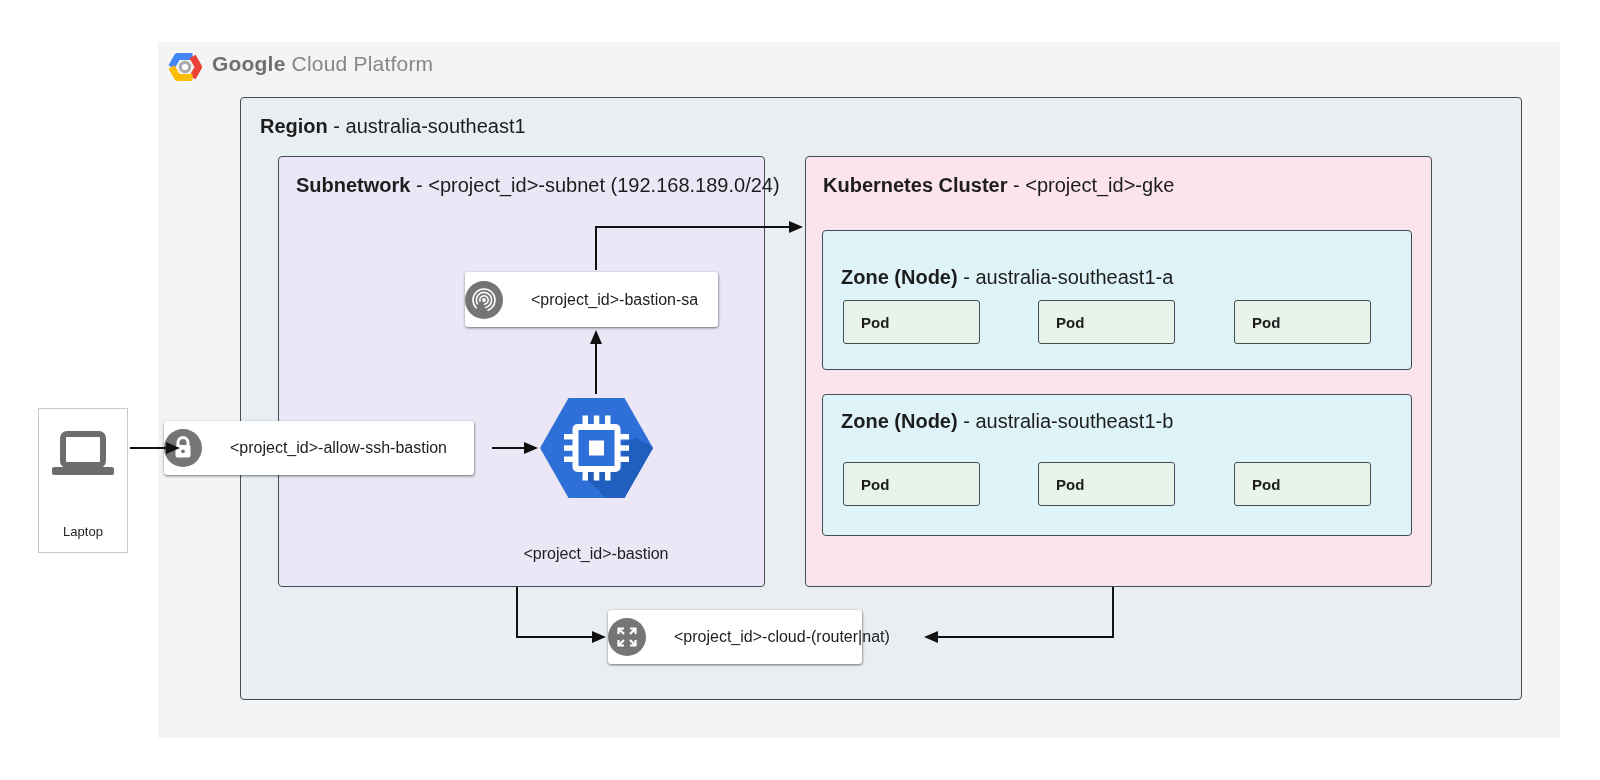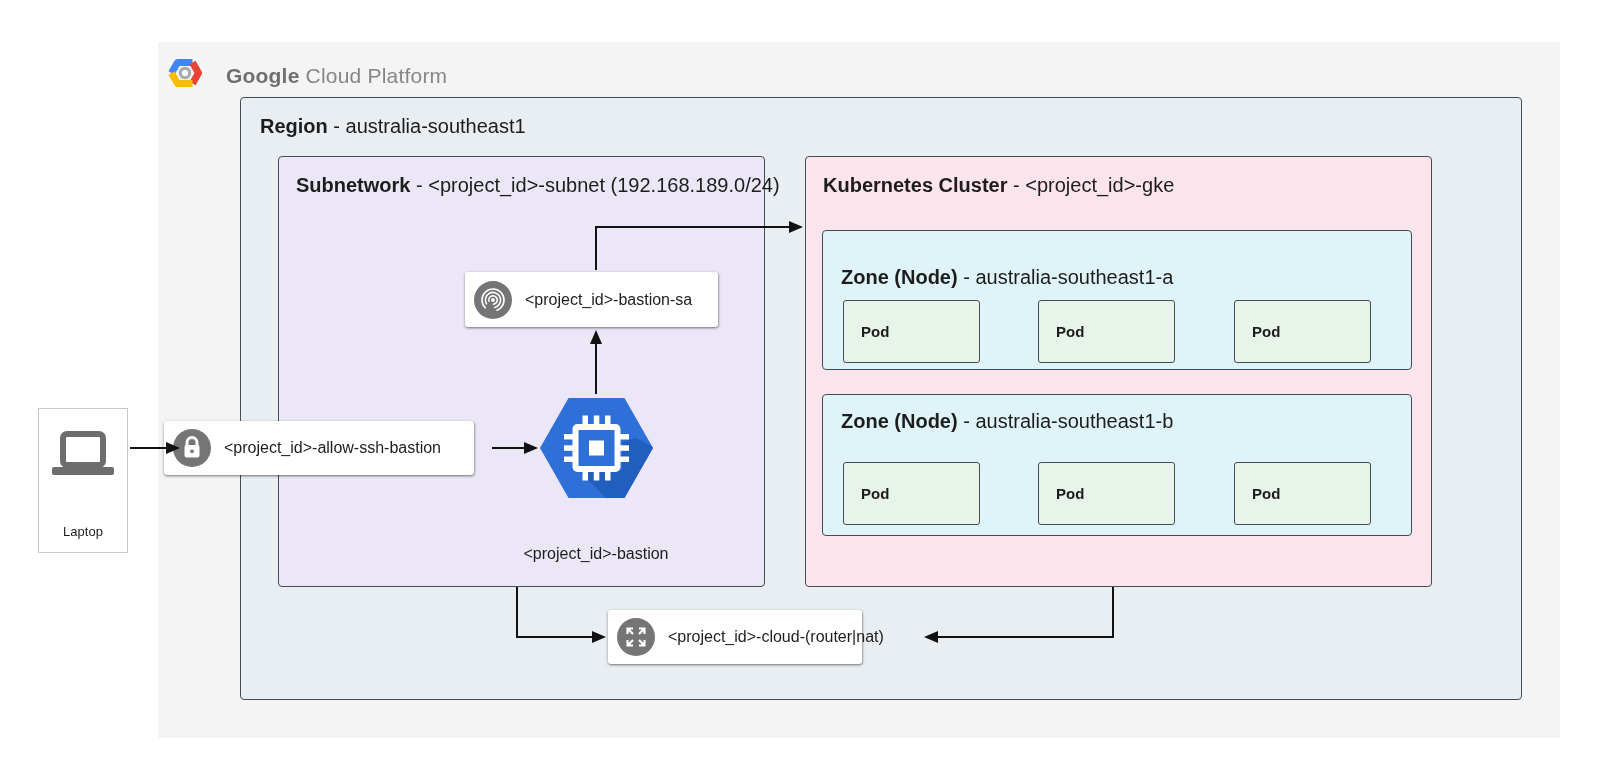--- a/index.html
+++ b/index.html
@@ -7,44 +7,44 @@
     width:1600px;height:780px;background:#ffffff;overflow:hidden;
     font-family:"Liberation Sans","DejaVu Sans",sans-serif;color:var(--text,#1d1d1d);
     position:relative;
   }
   .abs{position:absolute;}
   .panel{
     left:158px;top:42px;width:1402px;height:696px;
     background:var(--panel-bg,#f4f4f4);
   }
   
-  .logo-wrap{left:168px;top:52px;height:36px;display:flex;align-items:flex-end;gap:24px;}
+  .logo-wrap{left:168px;top:52px;height:36px;display:flex;align-items:flex-start;gap:10px;}
   .logo-text{font-size:21px;letter-spacing:.2px;white-space:nowrap;}
   .logo-text .g{color:#6d6f70;font-weight:700;}
   .logo-text .cp{color:#848687;font-weight:400;}
   
   .bigbox{border:1.5px solid var(--box-border,#454d54);border-radius:4px;box-sizing:border-box;}
   .region{left:240px;top:97px;width:1282px;height:603px;background:var(--region-bg,#e9eef2);}
   .subnet{left:278px;top:156px;width:487px;height:431px;background:var(--subnet-bg,#ece7f6);}
   .cluster{left:805px;top:156px;width:627px;height:431px;background:var(--cluster-bg,#fce4ec);}
   .zone{width:590px;height:140px;background:var(--zone-bg,#dff4f8);}
   .zone-a{left:822px;top:230px;}
   .zone-b{left:822px;top:394px;height:142px;}
   .pod{
-    width:137px;height:63px;background:var(--pod-bg,#e8f3e9);
+    width:137px;height:44px;background:var(--pod-bg,#e8f3e9);
     border:1.5px solid var(--box-border,#454d54);border-radius:3px;box-sizing:border-box;
     display:flex;align-items:center;padding-left:17px;font-weight:700;font-size:15px;
   }
   .boxlabel{font-size:20px;white-space:nowrap;}
   .boxlabel b{font-weight:700;}
   
   .card{
     background:var(--card-bg,#ffffff);border-radius:3px;
     box-shadow:0 1px 3px rgba(0,0,0,.4), 1px 1px 2px rgba(0,0,0,.18);
-    display:flex;align-items:center;gap:13px;padding-left:9px;box-sizing:border-box;
+    display:flex;align-items:center;gap:28px;box-sizing:border-box;
     font-size:16px;white-space:nowrap;
   }
   .fw-card{left:164px;top:421px;width:310px;height:54px;}
   .sa-card{left:465px;top:272px;width:253px;height:55px;}
   .router-card{left:608px;top:610px;width:254px;height:54px;}
   .circle-icon{flex:0 0 auto;display:block;}
   .circle-icon .disc{fill:var(--icon-gray,#757575);}
   .white-stroke{stroke:#ffffff;fill:none;}
   
   .laptop-box{

